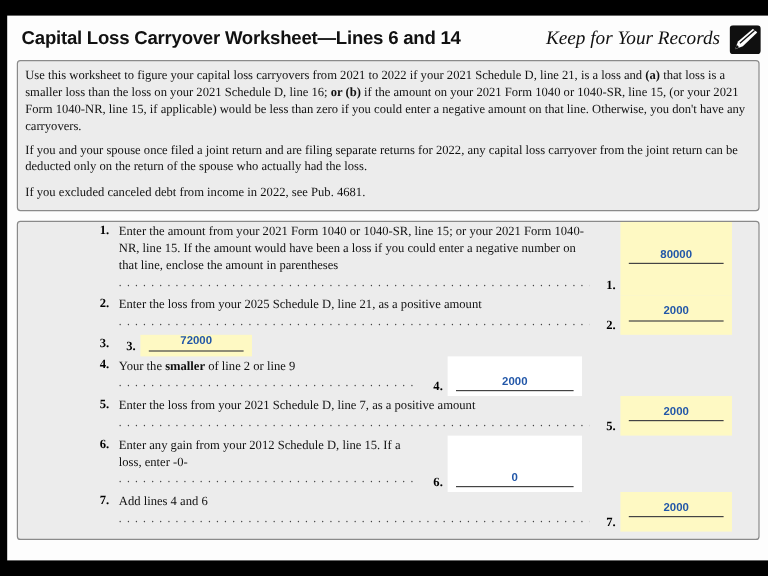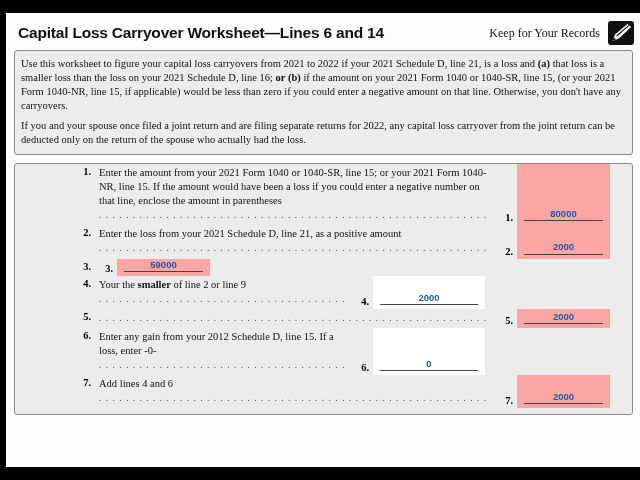--- a/index.html
+++ b/index.html
@@ -10,21 +10,21 @@
   .page{
     position:absolute;top:13px;left:6px;width:640px;height:454px;background:#fdfdfd;
   }
   
   .hdr{display:flex;align-items:center;padding:8px 12px 5px 12px;}
   .title{
     flex:1;font-family:"Liberation Sans",sans-serif;font-weight:bold;
     font-size:15.5px;color:#111;letter-spacing:-0.2px;
   }
   .keep{
-    font-size:12px;color:#111;margin-right:8px;white-space:nowrap;
+    font-style:italic;font-size:16px;color:#111;margin-right:8px;white-space:nowrap;
   }
   .pencil{width:26px;height:24px;display:block;}
   
   .box{
     margin:0 13px 0 8px;border:1px solid var(--border,#8a8a8a);border-radius:3px;
     background:var(--boxbg,#ececec);
   }
   .introbox{padding:6px 11px 7px 6px;}
   .introbox p{margin:0 0 7px 0;font-size:10.5px;line-height:1.32;color:#111;}
   .introbox p:last-child{margin-bottom:0;}
@@ -51,21 +51,21 @@
   .mlabel{
     width:20px;text-align:right;font-weight:bold;font-size:10.5px;
     align-self:flex-end;padding:0 4px 2px 0;flex:none;
   }
   .mbox{width:112px;background:#fff;display:flex;flex-direction:column;justify-content:flex-end;flex:none;}
   .rcol{width:119px;display:flex;align-items:stretch;flex:none;}
   .rlabel{
     width:22px;text-align:right;font-weight:bold;font-size:10.5px;
     align-self:flex-end;padding:0 4px 2px 0;flex:none;
   }
-  .rbox{flex:1;background:#fca5a5;display:flex;flex-direction:column;justify-content:flex-end;}
+  .rbox{flex:1;background:#fef9c3;display:flex;flex-direction:column;justify-content:center;}
   .vline{
     margin:0 7px 4px 7px;border-bottom:1.3px solid #444;text-align:center;
     font-family:"Liberation Sans",sans-serif;font-weight:bold;font-size:9.5px;
     color:var(--blue,#2257a8);padding-bottom:1px;line-height:1.2;
   }
   b{font-weight:bold;}
 </style>
 </head>
 <body style="--blue: #2257a8; --boxbg: #ececec; --border: #8a8a8a;">
 
@@ -78,66 +78,67 @@
       <polygon points="4.5,20 7,13.5 20,2.5 23,6 11,17.5" fill="#ffffff"></polygon>
       <line x1="8.6" y1="15" x2="20.8" y2="4.4" stroke="#101010" stroke-width="1.1"></line>
       <polygon points="4.5,20 6,16.2 7.9,18.4" fill="#101010"></polygon>
       <line x1="18.6" y1="1.2" x2="21.8" y2="4.8" stroke="#101010" stroke-width="1"></line>
     </svg>
   </div>
 
   <div class="box introbox" id="intro">
       <p><span>Use this worksheet to figure your capital loss carryovers from 2021 to 2022 if your 2021 Schedule D, line 21, is a loss and </span><b>(a)</b><span> that loss is a smaller loss than the loss on your 2021 Schedule D, line 16; </span><b>or (b)</b><span> if the amount on your 2021 Form 1040 or 1040-SR, line 15, (or your 2021 Form 1040-NR, line 15, if applicable) would be less than zero if you could enter a negative amount on that line. Otherwise, you don't have any carryovers.</span></p>
       <p><span>If you and your spouse once filed a joint return and are filing separate returns for 2022, any capital loss carryover from the joint return can be deducted only on the return of the spouse who actually had the loss.</span></p>
+      <p><span>If you excluded canceled debt from income in 2022, see Pub. 4681.</span></p>
     </div>
 
   <div class="box linesbox" id="rows">
       <div class="row">
         <div class="num">1.</div>
         <div class="rtext"><span>Enter the amount from your 2021 Form 1040 or 1040-SR, line 15; or your 2021 Form 1040-NR, line 15. If the amount would have been a loss if you could enter a negative number on that line, enclose the amount in parentheses</span><span class="leader"></span></div>
         <div class="rcol">
           <div class="rlabel">1.</div>
           <div class="rbox">
             <div class="vline">80000</div>
           </div>
         </div>
       </div>
       <div class="row">
         <div class="num">2.</div>
-        <div class="rtext"><span>Enter the loss from your 2021 Schedule D, line 21, as a positive amount</span><span class="leader"></span></div>
+        <div class="rtext"><span>Enter the loss from your 2025 Schedule D, line 21, as a positive amount</span><span class="leader"></span></div>
         <div class="rcol">
           <div class="rlabel">2.</div>
           <div class="rbox">
             <div class="vline">2000</div>
           </div>
         </div>
       </div>
       <div class="row">
         <div class="num">3.</div>
         <div class="rcol">
           <div class="rlabel">3.</div>
           <div class="rbox">
-            <div class="vline">59000</div>
+            <div class="vline">72000</div>
           </div>
         </div>
       </div>
       <div class="row">
         <div class="num">4.</div>
         <div class="rtext"><span>Your the </span><b>smaller</b><span> of line 2 or line 9</span><span class="leader"></span></div>
         <div class="mcol">
           <div class="mlabel">4.</div>
           <div class="mbox">
             <div class="vline">2000</div>
           </div>
         </div>
         <div class="rcol"></div>
       </div>
       <div class="row">
         <div class="num">5.</div>
-        <div class="rtext"><span class="leader"></span></div>
+        <div class="rtext"><span>Enter the loss from your 2021 Schedule D, line 7, as a positive amount</span><span class="leader"></span></div>
         <div class="rcol">
           <div class="rlabel">5.</div>
           <div class="rbox">
             <div class="vline">2000</div>
           </div>
         </div>
       </div>
       <div class="row">
         <div class="num">6.</div>
         <div class="rtext"><span>Enter any gain from your 2012 Schedule D, line 15. If a loss, enter -0-</span><span class="leader"></span></div>

